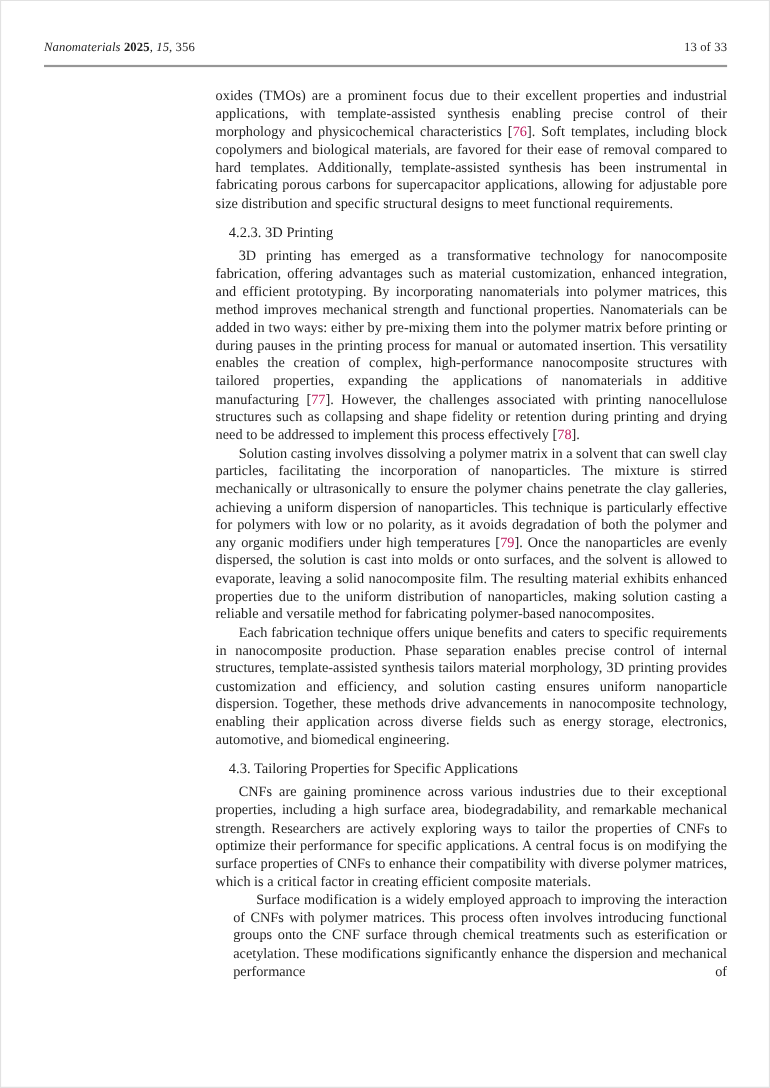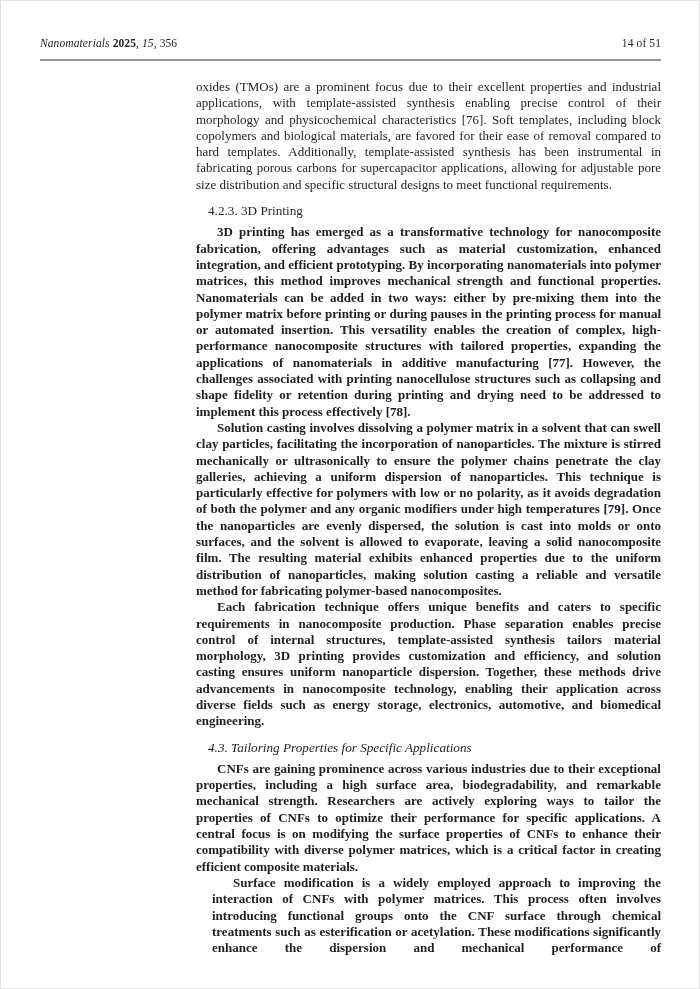--- a/index.html
+++ b/index.html
@@ -37,46 +37,46 @@
   .content {
     position: absolute;
     left: 196px;
     width: 465px;
     top: 79px;
     font-size: 13px;
     line-height: 16.3px;
     text-align: justify;
   }
   .content p.para { margin: 0; }
-  .content p.ind  { text-indent: 21px; font-weight: bold; }
+  .content p.ind  { text-indent: 21px; }
   .content p.cont { text-align-last: justify; margin-left: 16px; }
   .content h3.heading {
     margin: 10px 0 5px 12px;
     font-size: 13.2px;
     font-weight: normal;
     line-height: 16.3px;
     text-align: left;
     text-indent: 0;
   }
-  .content h3.hit { font-style: italic; }
+  .content h3.hit { }
   .content a.ref {
-    color: #0f172a;
+    color: #be185d;
     text-decoration: none;
     cursor: pointer;
   }
 </style>
 </head>
 <body>
 
 <div class="page">
   <div class="header">
     <div>
       <span class="it">Nanomaterials </span><span class="b">2025</span><span>, </span><span class="it">15</span><span>, 356</span>
     </div>
-    <div>14 of 51</div>
+    <div>13 of 33</div>
   </div>
   <div class="rule"></div>
   <div class="content">
       <p class="para"><span>oxides (TMOs) are a prominent focus due to their excellent properties and industrial applications, with template-assisted synthesis enabling precise control of their morphology and physicochemical characteristics [</span><a class="ref" href="#">76</a><span>]. Soft templates, including block copolymers and biological materials, are favored for their ease of removal compared to hard templates. Additionally, template-assisted synthesis has been instrumental in fabricating porous carbons for supercapacitor applications, allowing for adjustable pore size distribution and specific structural designs to meet functional requirements.</span></p>
       <h3 class="heading">4.2.3. 3D Printing</h3>
       <p class="para ind"><span>3D printing has emerged as a transformative technology for nanocomposite fabrication, offering advantages such as material customization, enhanced integration, and efficient prototyping. By incorporating nanomaterials into polymer matrices, this method improves mechanical strength and functional properties. Nanomaterials can be added in two ways: either by pre-mixing them into the polymer matrix before printing or during pauses in the printing process for manual or automated insertion. This versatility enables the creation of complex, high-performance nanocomposite structures with tailored properties, expanding the applications of nanomaterials in additive manufacturing [</span><a class="ref" href="#">77</a><span>]. However, the challenges associated with printing nanocellulose structures such as collapsing and shape fidelity or retention during printing and drying need to be addressed to implement this process effectively [</span><a class="ref" href="#">78</a><span>].</span></p>
       <p class="para ind"><span>Solution casting involves dissolving a polymer matrix in a solvent that can swell clay particles, facilitating the incorporation of nanoparticles. The mixture is stirred mechanically or ultrasonically to ensure the polymer chains penetrate the clay galleries, achieving a uniform dispersion of nanoparticles. This technique is particularly effective for polymers with low or no polarity, as it avoids degradation of both the polymer and any organic modifiers under high temperatures [</span><a class="ref" href="#">79</a><span>]. Once the nanoparticles are evenly dispersed, the solution is cast into molds or onto surfaces, and the solvent is allowed to evaporate, leaving a solid nanocomposite film. The resulting material exhibits enhanced properties due to the uniform distribution of nanoparticles, making solution casting a reliable and versatile method for fabricating polymer-based nanocomposites.</span></p>
       <p class="para ind"><span>Each fabrication technique offers unique benefits and caters to specific requirements in nanocomposite production. Phase separation enables precise control of internal structures, template-assisted synthesis tailors material morphology, 3D printing provides customization and efficiency, and solution casting ensures uniform nanoparticle dispersion. Together, these methods drive advancements in nanocomposite technology, enabling their application across diverse fields such as energy storage, electronics, automotive, and biomedical engineering.</span></p>
       <h3 class="heading hit">4.3. Tailoring Properties for Specific Applications</h3>
       <p class="para ind"><span>CNFs are gaining prominence across various industries due to their exceptional properties, including a high surface area, biodegradability, and remarkable mechanical strength. Researchers are actively exploring ways to tailor the properties of CNFs to optimize their performance for specific applications. A central focus is on modifying the surface properties of CNFs to enhance their compatibility with diverse polymer matrices, which is a critical factor in creating efficient composite materials.</span></p>

